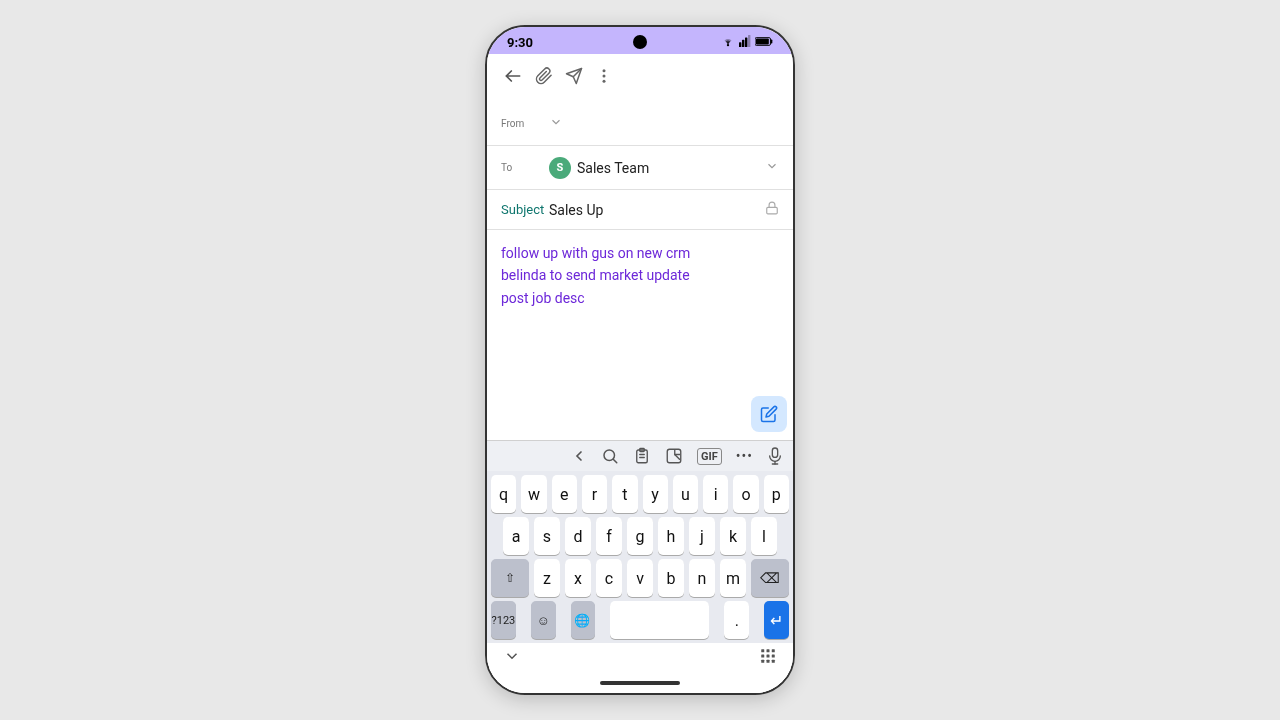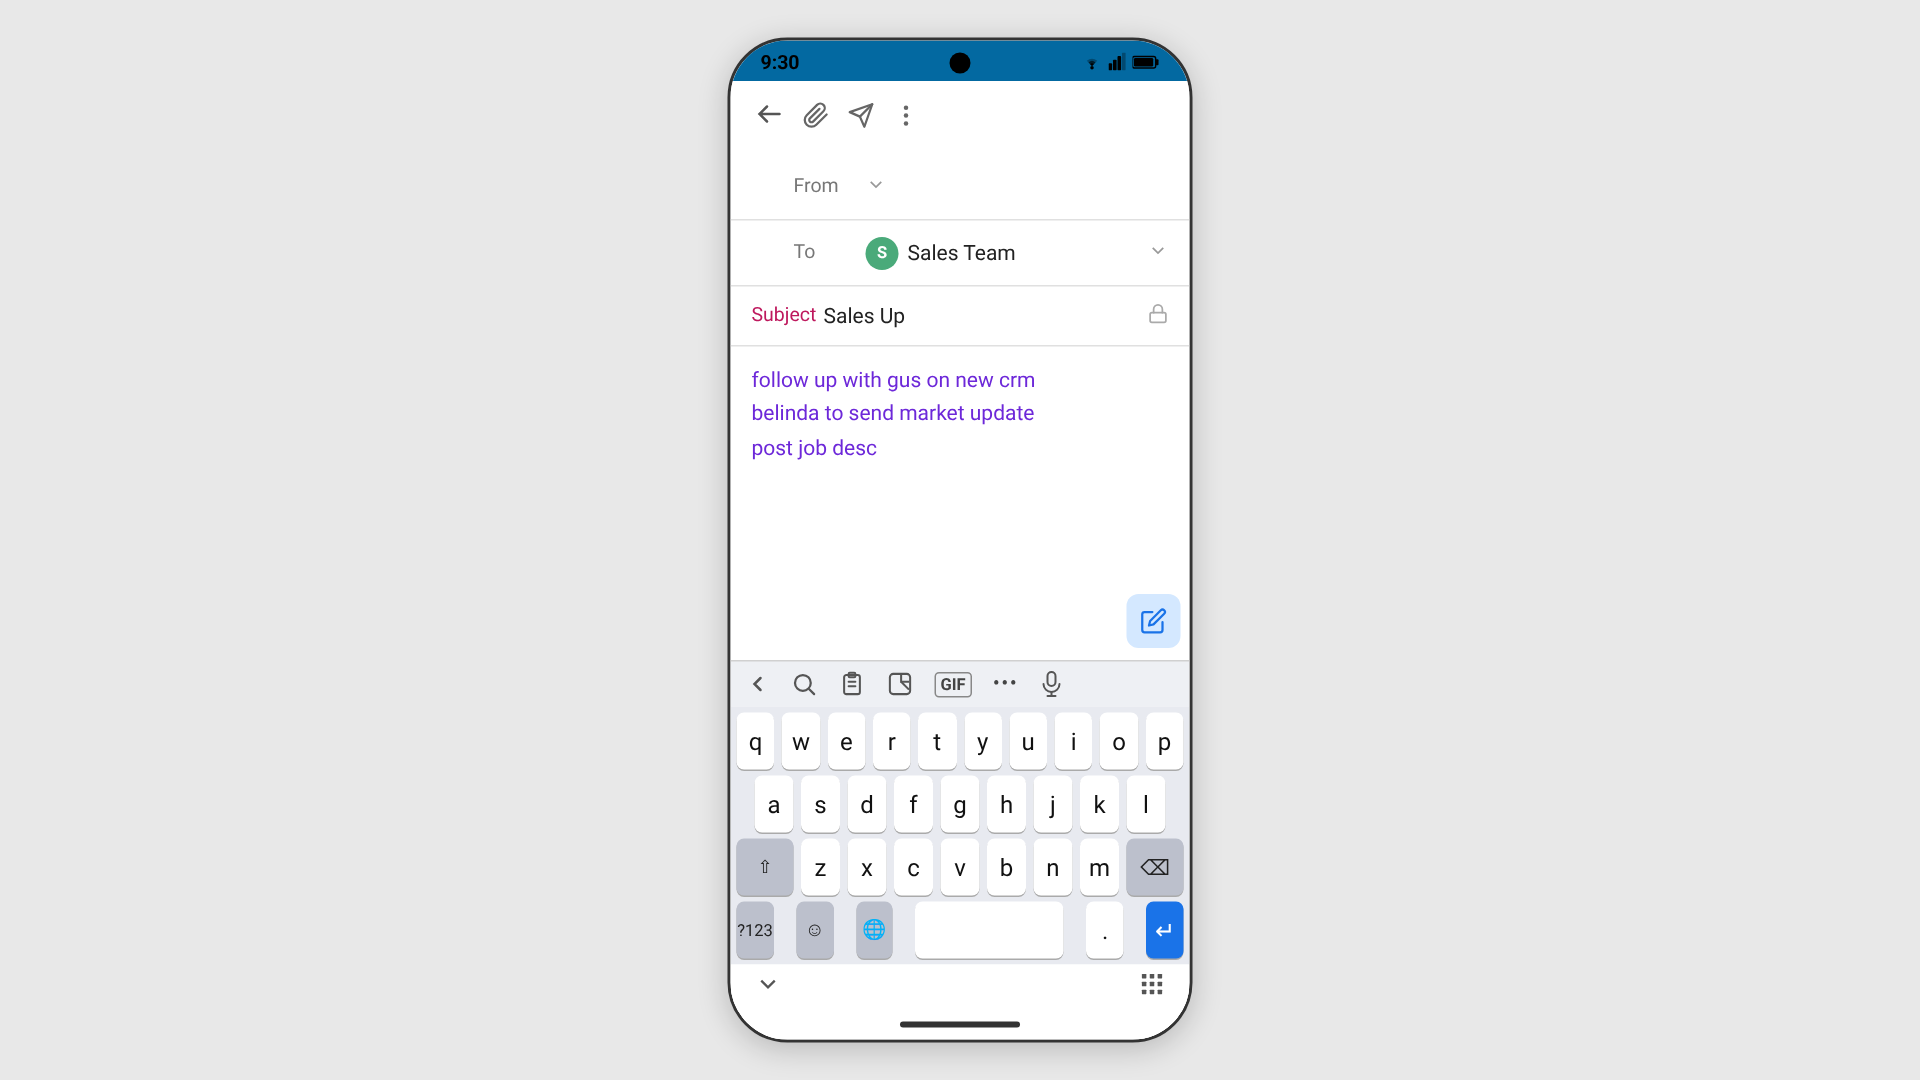--- a/index.html
+++ b/index.html
@@ -21,21 +21,21 @@
       border: 2px solid #333;
       overflow: hidden;
       display: flex;
       flex-direction: column;
       position: relative;
       box-shadow: 0 4px 20px rgba(0,0,0,0.2);
     }
 
     
     .status-bar {
-      background: #0369a1;
+      background: #c4b5fd;
       display: flex;
       justify-content: space-between;
       align-items: center;
       padding: 8px 20px 4px 20px;
       font-size: 12px;
       font-weight: 600;
       flex-shrink: 0;
       position: relative;
     }
     .status-bar .time { font-size: 13px; font-weight: 700; color: #000; }
@@ -97,25 +97,24 @@
     }
 
     .field-row {
       display: flex;
       align-items: center;
       padding: 10px 14px;
       border-bottom: 1px solid #e0e0e0;
       min-height: 44px;
     }
     .field-label {
-      font-size: 13px;
+      font-size: 10px;
       color: #777;
       width: 48px;
       flex-shrink: 0;
-      margin-left: 28px;
     }
     .field-value {
       flex: 1;
       display: flex;
       align-items: center;
       gap: 6px;
       font-size: 14px;
       color: #222;
     }
     .field-chevron {
@@ -137,21 +136,21 @@
     }
     .avatar-leila { background: #8bc4a0; }
     .avatar-sales { background: #4caf80; font-size: 11px; }
 
     .subject-row {
       display: flex;
       align-items: center;
       padding: 10px 14px;
       border-bottom: 1px solid #e0e0e0;
     }
-    .subject-label { font-size: 13px; color: #be185d; width: 48px; flex-shrink: 0; }
+    .subject-label { font-size: 13px; color: #0f766e; width: 48px; flex-shrink: 0; }
     .subject-value { flex: 1; font-size: 14px; color: #222; }
     .lock-icon { color: #888; font-size: 16px; }
 
     
     .email-body {
       flex: 1;
       padding: 12px 14px;
       font-size: 14px;
       color: #6d28d9;
       line-height: 1.6;
@@ -176,20 +175,21 @@
 
     
     .keyboard-toolbar {
       background: #eef0f4;
       display: flex;
       align-items: center;
       padding: 6px 10px;
       gap: 14px;
       border-top: 1px solid #d0d0d0;
       flex-shrink: 0;
+      justify-content: flex-end;
     }
     .toolbar-btn {
       font-size: 18px;
       color: #444;
       cursor: pointer;
       display: flex;
       align-items: center;
       justify-content: center;
     }
     .toolbar-btn.gif-btn {

